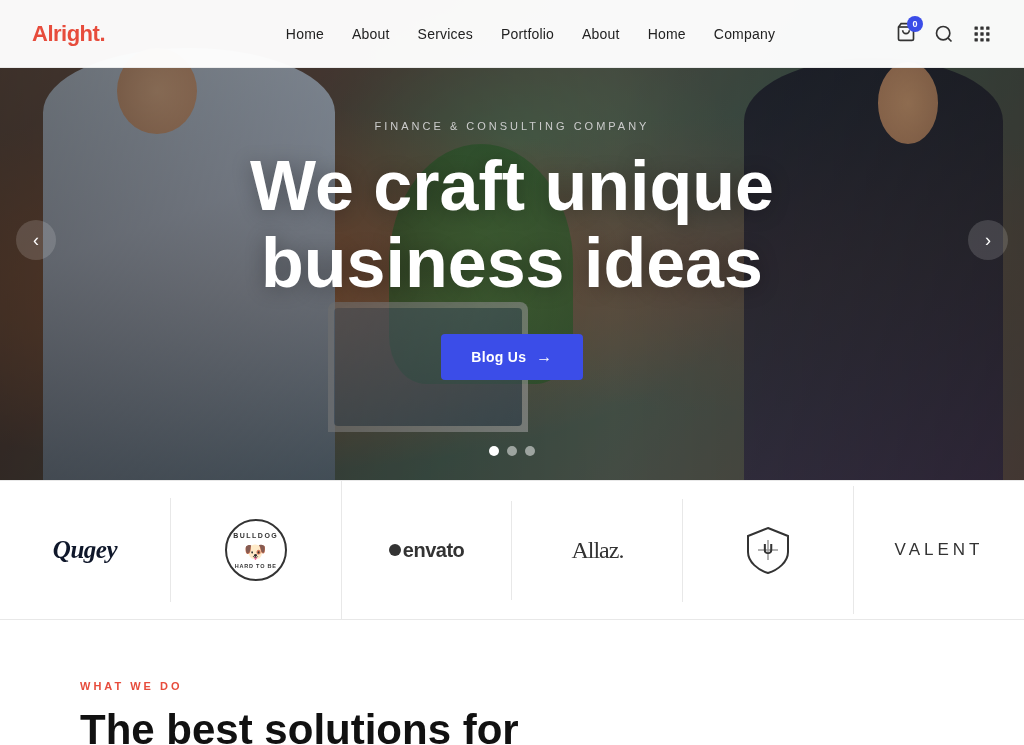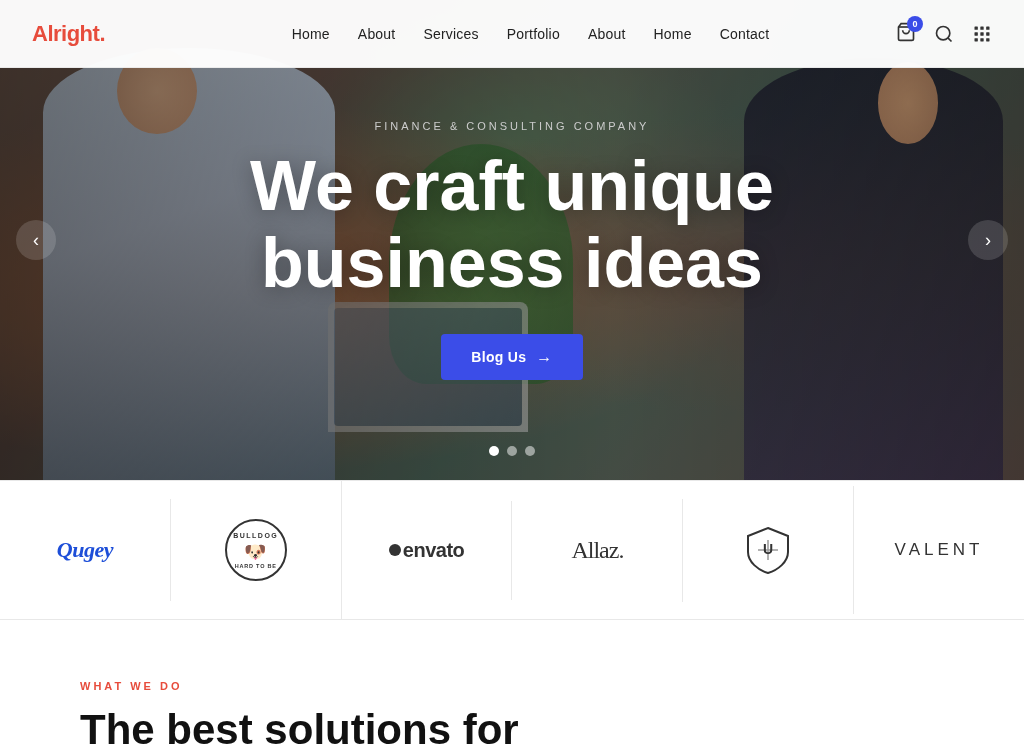--- a/index.html
+++ b/index.html
@@ -258,21 +258,21 @@
   <div class="navbar-logo">
     <span>Alright</span><span style="color:#e74c3c;">.</span>
   </div>
   <div class="navbar-nav">
     <a>Home</a>
     <a>About</a>
     <a>Services</a>
     <a>Portfolio</a>
     <a>About</a>
     <a>Home</a>
-    <a>Contact</a>
+    <a>Company</a>
   </div>
   <div class="navbar-icons">
     <div class="cart-icon-wrap">
       <svg class="nav-icon" viewBox="0 0 24 24" fill="none" stroke="currentColor" stroke-width="2">
         <path d="M6 2L3 6v14a2 2 0 002 2h14a2 2 0 002-2V6l-3-4z"></path>
         <line x1="3" y1="6" x2="21" y2="6"></line>
         <path d="M16 10a4 4 0 01-8 0"></path>
       </svg>
       <div class="cart-badge">0</div>
     </div>
@@ -341,21 +341,21 @@
   <div class="slide-dots">
     <div class="dot active"></div>
     <div class="dot"></div>
     <div class="dot"></div>
   </div>
 </section>
 
 <section class="brands">
 
   <div class="brand-item">
-    <span class="brand-logo" style="font-family: Georgia, serif; font-style:italic; font-size:22px; color:#1d4ed8;">Qugey</span>
+    <span class="brand-logo" style="font-family: Georgia, serif; font-style:italic; font-size:25px; color:#0f172a;">Qugey</span>
   </div>
 
   <div class="brand-item">
     <div class="brand-logo circle-badge">
       <div style="font-size:7px;letter-spacing:1.5px;font-weight:800;line-height:1.3;">BULLDOG</div>
       <div style="font-size:18px;line-height:1;margin:2px 0;">🐶</div>
       <div style="font-size:5.5px;letter-spacing:0.8px;font-weight:600;">HARD TO BE</div>
     </div>
   </div>
 

